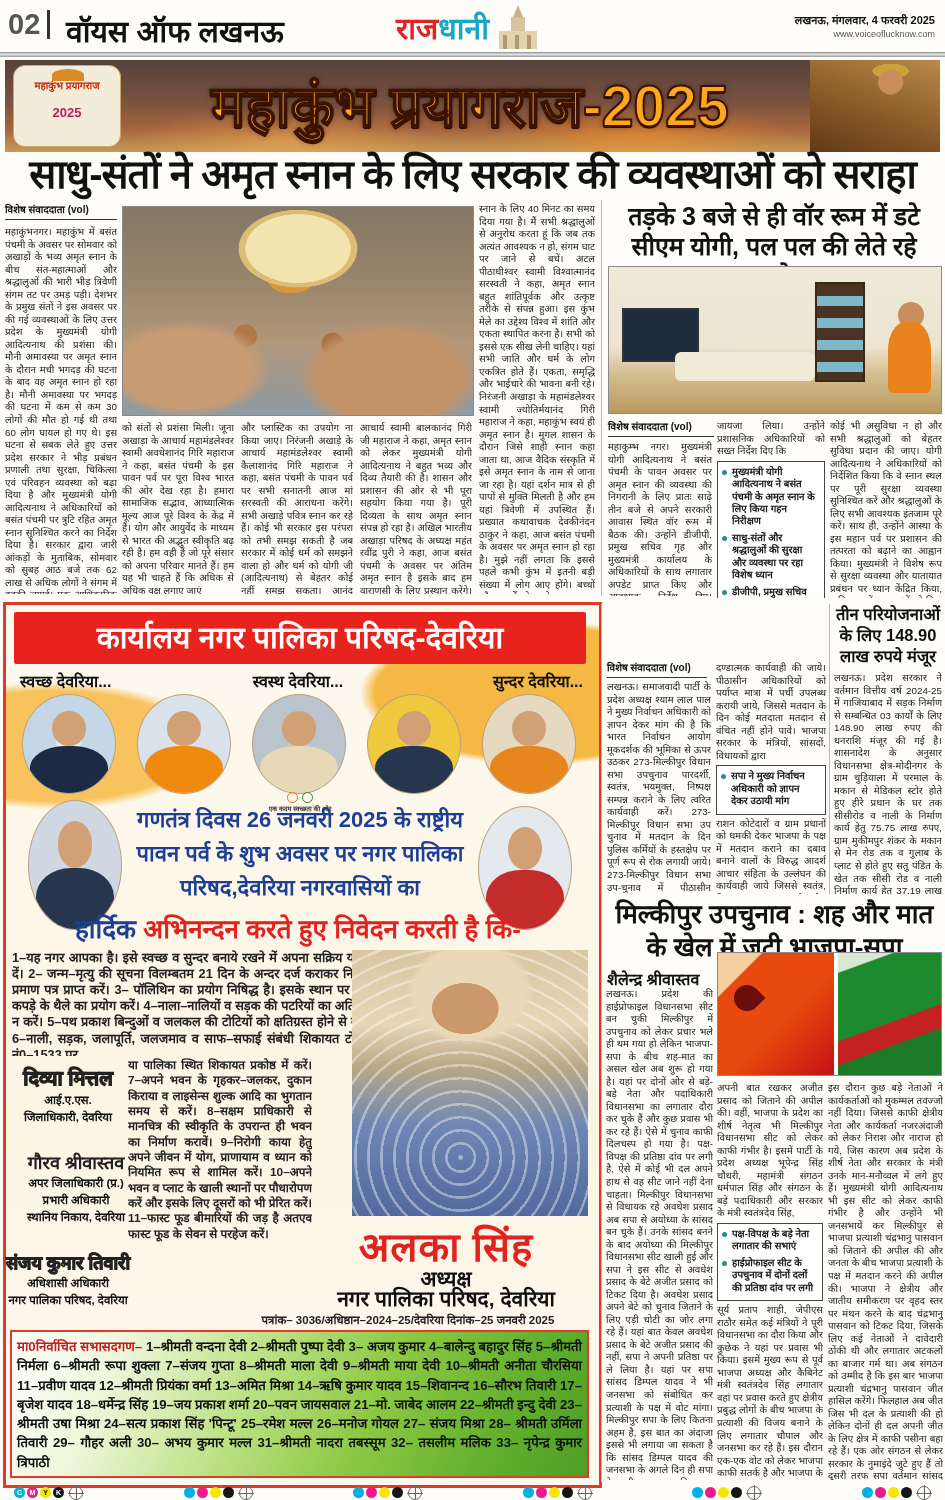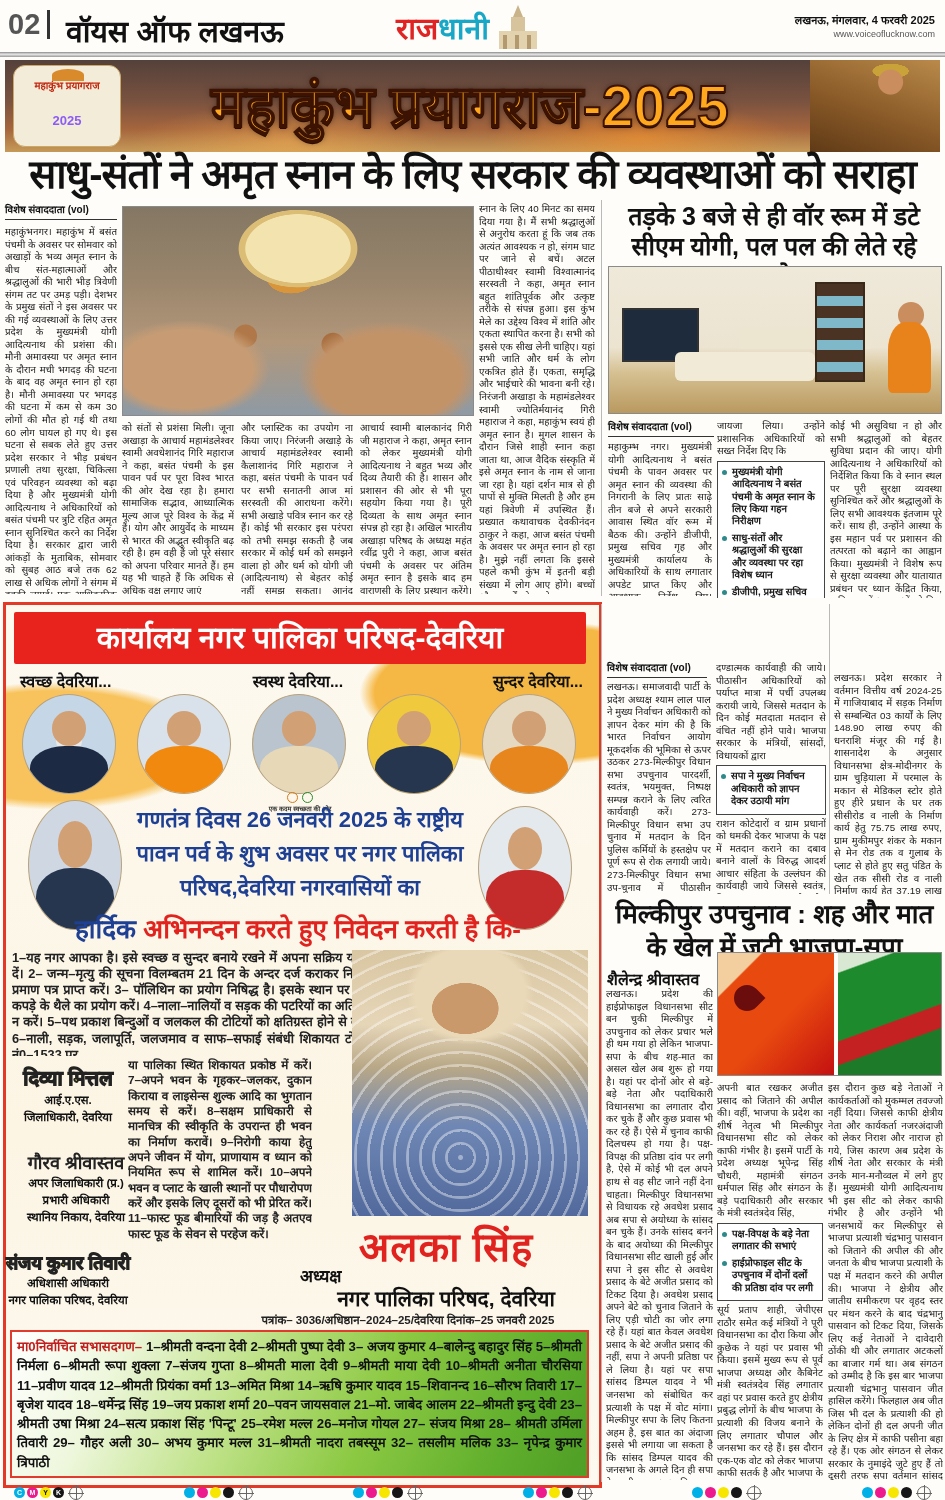--- a/index.html
+++ b/index.html
@@ -24,21 +24,21 @@
       radial-gradient(ellipse 220px 50px at 68% 85%, rgba(255,150,40,.55), transparent 70%),
       radial-gradient(ellipse 220px 55px at 30% 90%, rgba(255,180,80,.45), transparent 70%),
       linear-gradient(180deg,#54413a 0%,#7a5240 45%,#a5653d 75%,#c69a58 100%);
     overflow:hidden;}
   .banner-title{position:absolute;left:120px;top:0;width:690px;height:116px;line-height:92px;text-align:center;
     font-size:57px;font-weight:900;color:#ffa81e;-webkit-text-stroke:2px #3c1302;
     text-shadow:0 2px 0 #2a0d00,0 0 6px rgba(0,0,0,.5);white-space:nowrap;}
   .badge{position:absolute;left:8px;top:5px;width:108px;height:82px;background:#f3ecd8;border-radius:12px;
     border:1px solid #caa86a;text-align:center;padding-top:14px;box-sizing:border-box;}
   .badge-title{font-size:10px;font-weight:900;color:#c22a12;line-height:1.2;}
-  .badge-year{font-size:13px;font-weight:900;color:#8b5cf6;margin-top:21px;}
+  .badge-year{font-size:13px;font-weight:900;color:#be185d;margin-top:13px;}
   .badge-dome{position:absolute;left:38px;top:3px;width:32px;height:12px;border-radius:50% 50% 0 0;background:#d98a2b;}
   .sadhu{position:absolute;right:0;top:0;width:130px;height:92px;
     background:
       radial-gradient(circle 13px at 62% 24%, #c98d5e 0 12px, transparent 13px),
       radial-gradient(ellipse 30px 12px at 62% 12%, #caa23a 0 60%, transparent 61%),
       linear-gradient(200deg,#b98a4a 0%,#8a5a28 55%,#5f3a16 100%);}
   
   .lead-headline{left:0;top:153px;width:945px;text-align:center;font-size:40px;font-weight:900;letter-spacing:-1px;line-height:1.05;}
   
   .photo{border:1px solid #8a8a8a;box-sizing:border-box;overflow:hidden;}
@@ -113,21 +113,21 @@
   .off-name-ol{font-size:20px;font-weight:900;color:#f7df3a;-webkit-text-stroke:1.1px #222;letter-spacing:0;}
   .off-name-solid{font-size:18px;font-weight:900;color:#222;}
   .off-sub{font-size:11.5px;font-weight:bold;line-height:1.3;margin-top:2px;}
   .alka-photo{left:352px;top:950px;width:236px;height:266px;border:none;
     background:
       radial-gradient(ellipse 60px 46px at 48% 22%, #c9996c 0 55%, transparent 56%),
       radial-gradient(ellipse 110px 90px at 50% 16%, #ead9b8 0 50%, transparent 58%),
       repeating-radial-gradient(circle at 46% 78%, rgba(255,255,255,.4) 0 2px, transparent 3px 13px),
       linear-gradient(180deg,#d9c6a2 0%,#e6d6b8 28%,#b9a887 44%,#6f87b4 66%,#51699c 100%);}
   .alka-name{left:300px;top:1218px;width:292px;text-align:center;font-size:40px;font-weight:900;color:#e0231e;letter-spacing:1px;}
-  .alka-title{left:300px;top:1264px;width:292px;text-align:left;font-size:17px;font-weight:900;}
+  .alka-title{left:300px;top:1264px;width:292px;text-align:center;font-size:21px;font-weight:900;}
   .alka-org{left:300px;top:1284px;width:292px;text-align:center;font-size:21px;font-weight:900;}
   .refline{left:226px;top:1312px;width:364px;text-align:center;font-size:11.5px;font-weight:bold;color:#222;}
   .members{left:10px;top:1330px;width:565px;height:134px;padding:5px;border:2px solid #e03c2d;
     font-size:13.2px;font-weight:bold;line-height:1.46;text-align:justify;overflow:hidden;
     background:linear-gradient(115deg,#ffffff 0%,#eef7dc 18%,#bfe288 40%,#8cc943 62%,#5fae2c 85%,#4f9e26 100%);}
   .members .mlabel{color:#c01f1f;}
   
   .sp-headline{left:607px;top:606px;width:218px;text-align:center;font-size:20px;font-weight:900;line-height:1.2;}
   .sp-byline{left:607px;top:660px;width:100px;}
   .sp-col1{left:607px;top:681px;width:104px;height:212px;}
@@ -279,20 +279,21 @@
   <div class="abs byline sp-byline">विशेष संवाददाता (vol)</div>
   <div class="abs news sp-col1">लखनऊ। समाजवादी पार्टी के प्रदेश अध्यक्ष श्याम लाल पाल ने मुख्य निर्वाचन अधिकारी को ज्ञापन देकर मांग की है कि भारत निर्वाचन आयोग मूकदर्शक की भूमिका से ऊपर उठकर 273-मिल्कीपुर विधान सभा उपचुनाव पारदर्शी, स्वतंत्र, भयमुक्त, निष्पक्ष सम्पन्न कराने के लिए त्वरित कार्यवाही करें। 273-मिल्कीपुर विधान सभा उप चुनाव में मतदान के दिन पुलिस कर्मियों के हस्तक्षेप पर पूर्ण रूप से रोक लगायी जाये। 273-मिल्कीपुर विधान सभा उप-चुनाव में पीठासीन अधिकारियों पर भाजपा के पक्ष में मतदान करवाने के लिए दबाव बनाने वाले जिला विद्यालय निरीक्षक पवन कुमार तिवारी के विरुद्ध कठोर,</div>
   <div class="abs news sp-col2">
     <span>दण्डात्मक कार्यवाही की जाये। पीठासीन अधिकारियों को पर्याप्त मात्रा में पर्ची उपलब्ध करायी जाये, जिससे मतदान के दिन कोई मतदाता मतदान से वंचित नहीं होने पावे। भाजपा सरकार के मंत्रियों, सांसदों, विधायकों द्वारा</span>
     <div class="bx">
       <div class="bx-item">सपा ने मुख्य निर्वाचन अधिकारी को ज्ञापन देकर उठायी मांग</div>
     </div>
     <span>राशन कोटेदारों व ग्राम प्रधानों को धमकी देकर भाजपा के पक्ष में मतदान कराने का दबाव बनाने वालों के विरुद्ध आदर्श आचार संहिता के उल्लंघन की कार्यवाही जाये जिससे स्वतंत्र, निष्पक्ष चुनाव सम्पन्न हो सके। ज्ञापन को केके श्रीवास्तव, डा.हरिश्चन्द्र सिंह एवं राधेश्याम सिंह ने सौंपकर त्वरित कार्यवाही की मांग की है।</span>
   </div>
 
+  <div class="abs proj-headline">तीन परियोजनाओं के लिए 148.90 लाख रुपये मंजूर</div>
   <div class="abs news proj-body">लखनऊ। प्रदेश सरकार ने वर्तमान वित्तीय वर्ष 2024-25 में गाजियाबाद में सड़क निर्माण से सम्बन्धित 03 कार्यों के लिए 148.90 लाख रुपए की धनराशि मंजूर की गई है। शासनादेश के अनुसार विधानसभा क्षेत्र-मोदीनगर के ग्राम चुड़ियाला में परमाल के मकान से मेडिकल स्टोर होते हुए हीरे प्रधान के घर तक सीसीरोड व नाली के निर्माण कार्य हेतु 75.75 लाख रुपए, ग्राम मुकीमपुर शंकर के मकान से मेन रोड तक व गुलाब के प्लाट से होते हुए सतु पंडित के खेत तक सीसी रोड व नाली निर्माण कार्य हेतु 37.19 लाख रुपए तथा ग्राम फतेहपुर में सुरेन्द्र सैनी के मकान से परशुराम त्यागी के ट्यूबवेल तक इंटरलॉकिंग सड़क के निर्माण कार्य हेतु 35.96 लाख रुपए की धनराशि मंजूर की गयी है।</div>
 
   <div class="abs mil-headline">मिल्कीपुर उपचुनाव : शह और मात के खेल में जुटी भाजपा-सपा</div>
   <div class="abs mil-byline">शैलेन्द्र श्रीवास्तव</div>
   <div class="abs news mil-col1">लखनऊ। प्रदेश की हाईप्रोफाइल विधानसभा सीट बन चुकी मिल्कीपुर में उपचुनाव को लेकर प्रचार भले ही थम गया हो लेकिन भाजपा-सपा के बीच शह-मात का असल खेल अब शुरू हो गया है। यहां पर दोनों ओर से बड़े-बड़े नेता और पदाधिकारी विधानसभा का लगातार दौरा कर चुके हैं और कुछ प्रवास भी कर रहे हैं। ऐसे में चुनाव काफी दिलचस्प हो गया है। पक्ष-विपक्ष की प्रतिष्ठा दांव पर लगी है, ऐसे में कोई भी दल अपने हाथ से वह सीट जाने नहीं देना चाहता। मिल्कीपुर विधानसभा से विधायक रहे अवधेश प्रसाद अब सपा से अयोध्या के सांसद बन चुके हैं। उनके सांसद बनने के बाद अयोध्या की मिल्कीपुर विधानसभा सीट खाली हुई और सपा ने इस सीट से अवधेश प्रसाद के बेटे अजीत प्रसाद को टिकट दिया है। अवधेश प्रसाद अपने बेटे को चुनाव जिताने के लिए एड़ी चोटी का जोर लगा रहे हैं। यहां बात केवल अवधेश प्रसाद के बेटे अजीत प्रसाद की नहीं, सपा ने अपनी प्रतिष्ठा पर ले लिया है। यहां पर सपा सांसद डिम्पल यादव ने भी जनसभा को संबोधित कर प्रत्याशी के पक्ष में वोट मांगा। मिल्कीपुर सपा के लिए कितना अहम है, इस बात का अंदाजा इससे भी लगाया जा सकता है कि सांसद डिम्पल यादव की जनसभा के अगले दिन ही सपा के राष्ट्रीय उपाध्यक्ष किरणमय नंदा बूथ और सेक्टर प्रभारियों के साथ चुनाव तैयारियों की समीक्षा बैठक की। वहीं, सपा के वरिष्ठ नेता और नेता विरोधी दल माता प्रसाद पाण्डेय ने प्रबुद्ध जनों के साथ जन चौपाल लगाकर प्रत्याशी अजीत प्रसाद को जिताने की अपील की। साथ ही अखिलेश यादव भी लगातार निगाहें बनाये रहे और प्रचार बंद होने से पूर्व उन्होंने भी मिल्कीपुर की जनता के बीच</div>
   <div class="abs photo mil-photo">
     <div class="mil-left">
         <div class="mil-lotus"></div>
       </div>
     <div class="mil-right"></div>

